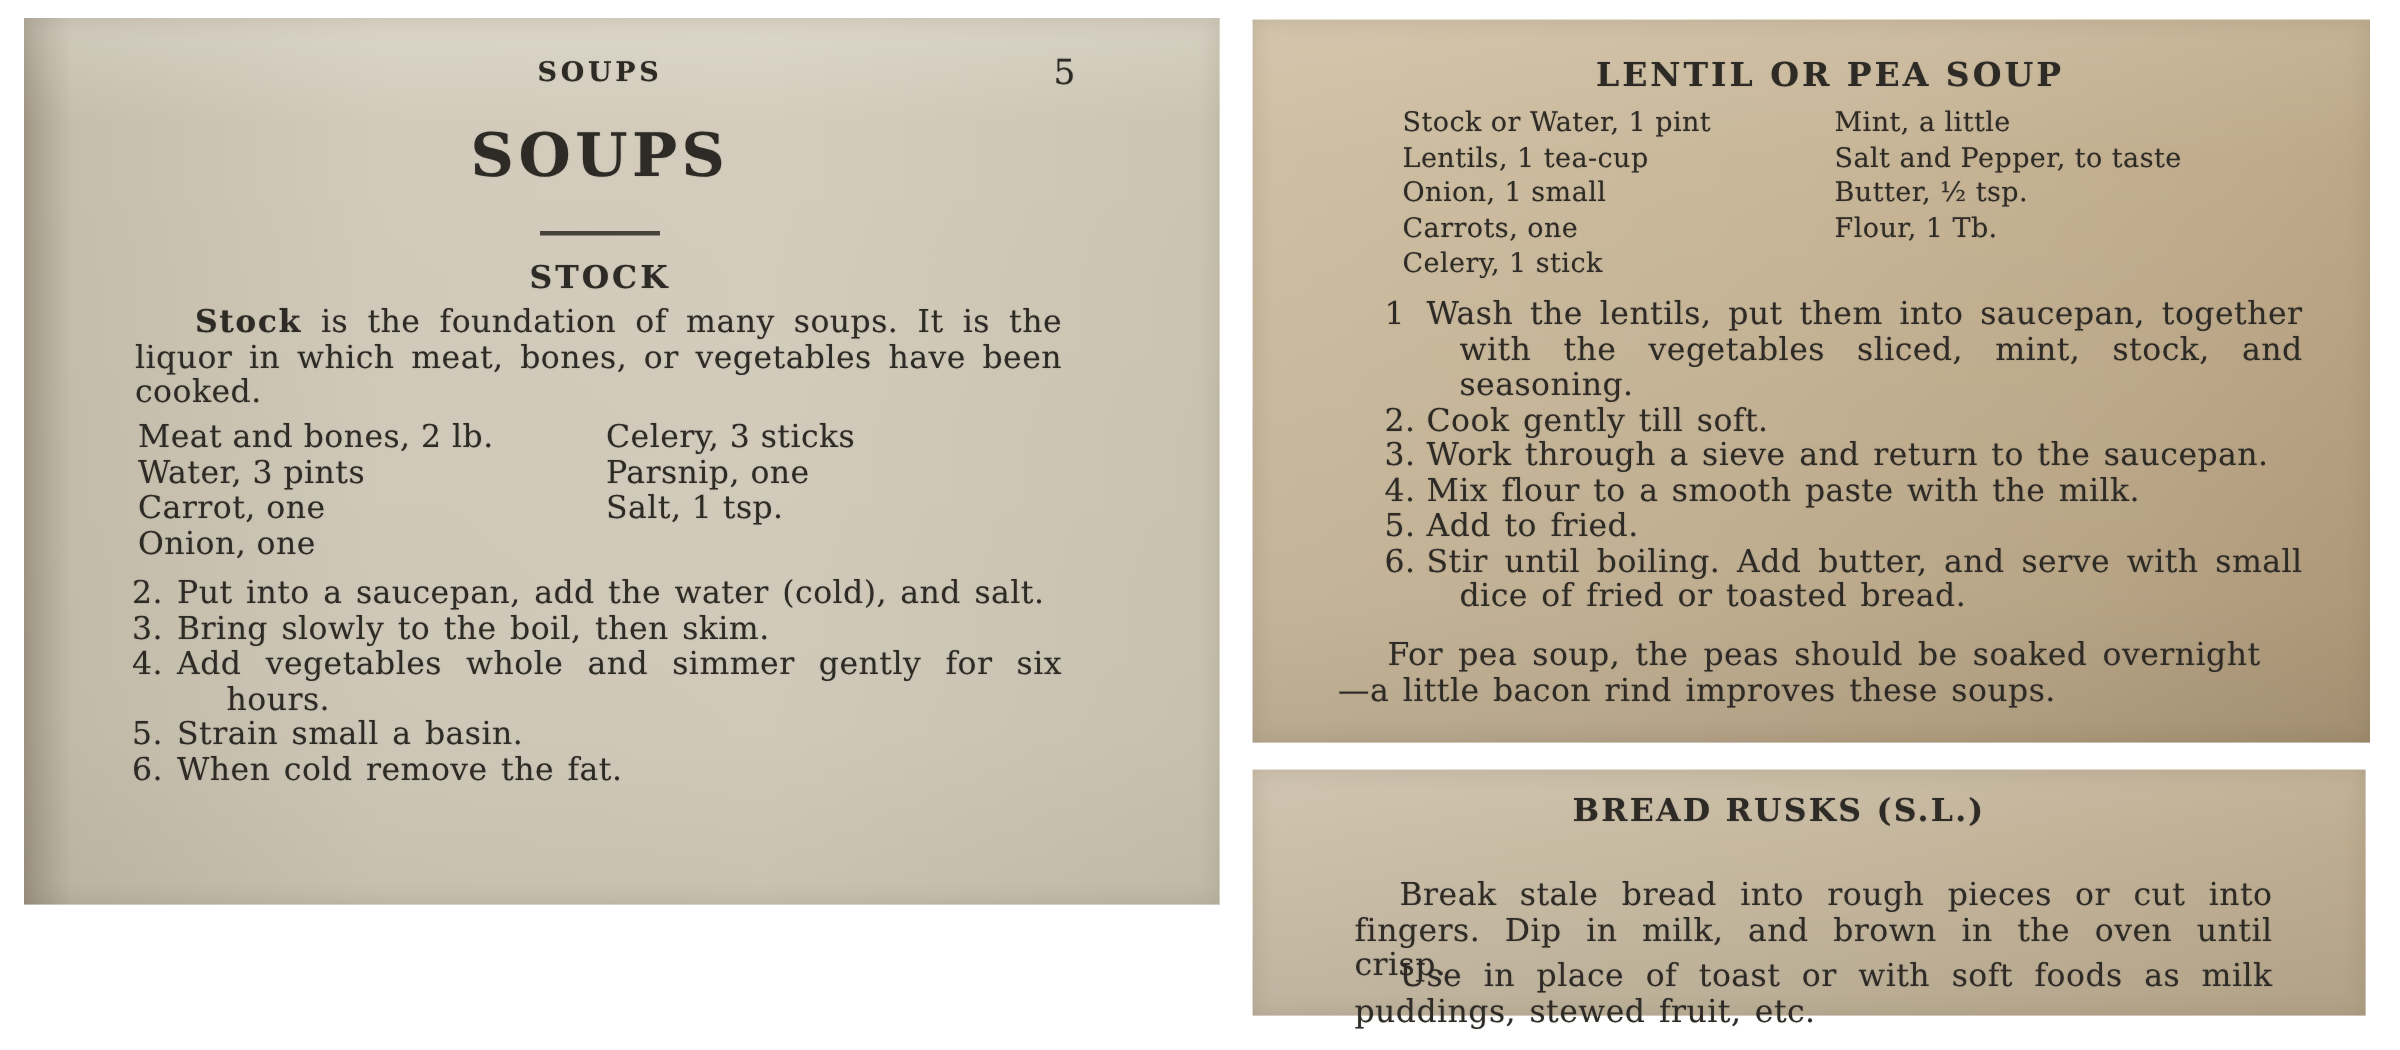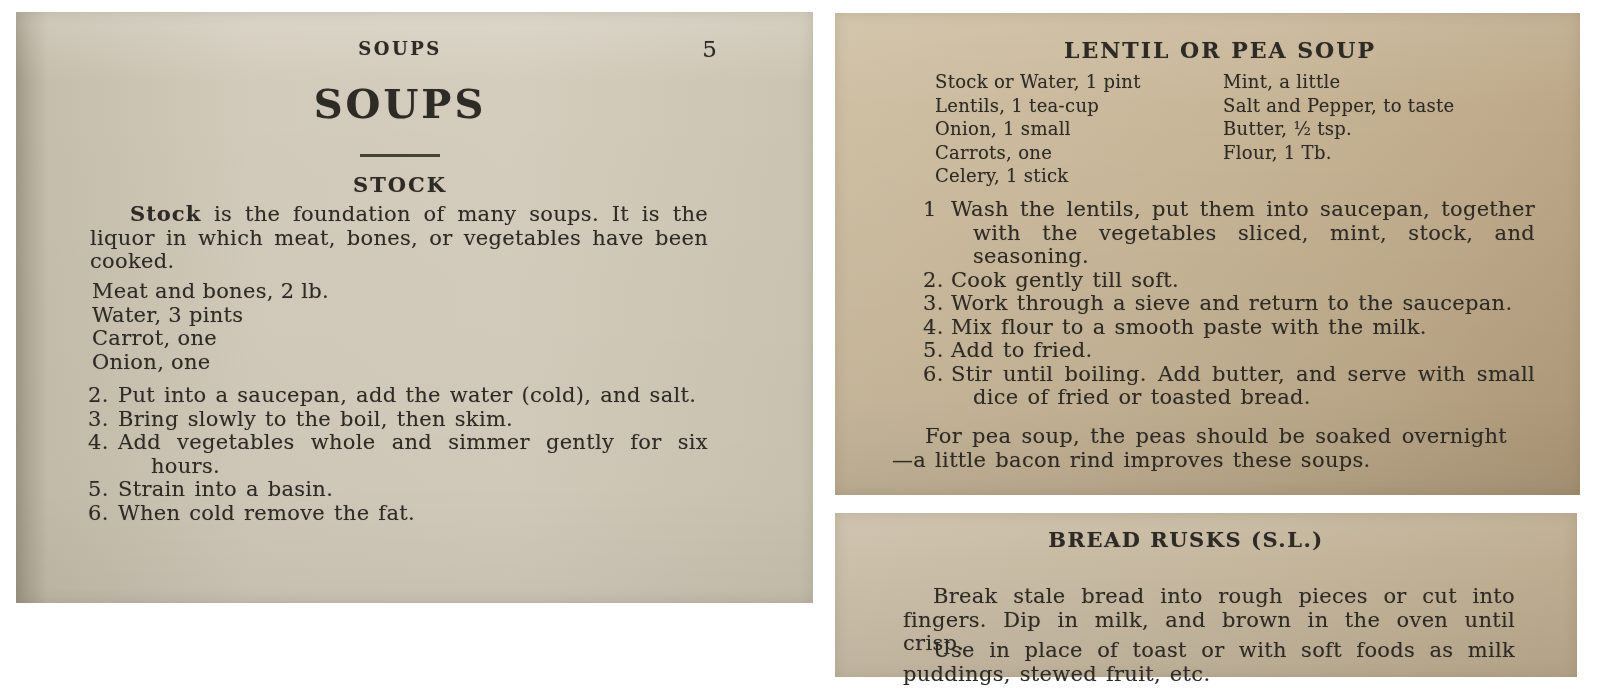--- a/index.html
+++ b/index.html
@@ -86,26 +86,31 @@
   <div class="lp-stock-head">STOCK</div>
 
   <div class="lp-intro"><span class="lead">Stock</span><span> is the foundation of many soups.  It is the liquor in which meat, bones, or vegetables have been cooked.</span></div>
 
   <div class="lp-ing c1">
     <div>Meat and bones, 2 lb.</div>
     <div>Water, 3 pints</div>
     <div>Carrot, one</div>
     <div>Onion, one</div>
   </div>
+  <div class="lp-ing c2">
+    <div>Celery, 3 sticks</div>
+    <div>Parsnip, one</div>
+    <div>Salt, 1 tsp.</div>
+  </div>
 
   <div class="lp-steps">
     <div class="step"><span class="num">2.</span><span>Put into a saucepan, add the water (cold), and salt.</span></div>
     <div class="step"><span class="num">3.</span><span>Bring slowly to the boil, then skim.</span></div>
     <div class="step"><span class="num">4.</span><span>Add vegetables whole and simmer gently for six hours.</span></div>
-    <div class="step"><span class="num">5.</span><span>Strain into a basin.</span></div>
+    <div class="step"><span class="num">5.</span><span>Strain small a basin.</span></div>
     <div class="step"><span class="num">6.</span><span>When cold remove the fat.</span></div>
   </div>
 </div>
 
 <div class="paper" id="lentil-page">
   <div class="rt-title">LENTIL OR PEA SOUP</div>
 
   <div class="rt-ing c1">
     <div>Stock or Water, 1 pint</div>
     <div>Lentils, 1 tea-cup</div>

